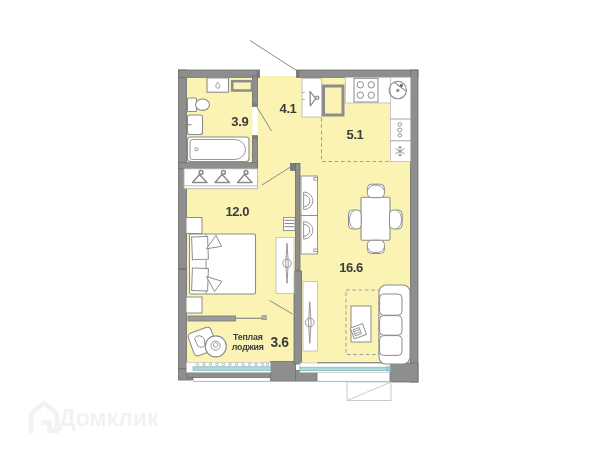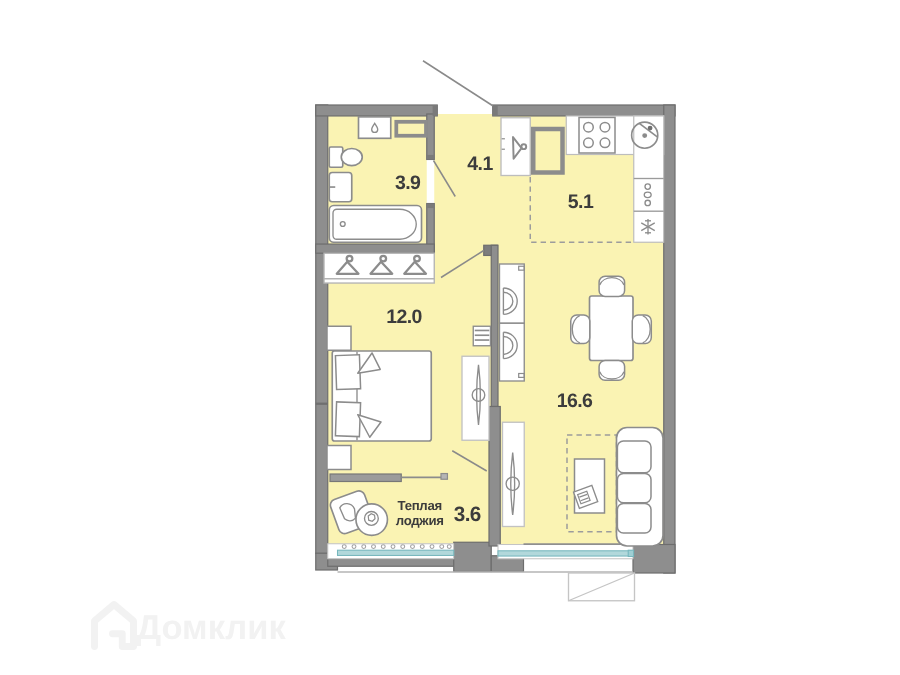--- a/index.html
+++ b/index.html
@@ -1,16 +1,16 @@
 <!DOCTYPE html>
 <html><head>
 <meta charset="utf-8">
 <style>
   html,body{margin:0;padding:0;background:#ffffff;}
-  .wrap{width:544px;height:450px;position:relative;font-family:"Liberation Sans",sans-serif;transform:translateZ(0);will-change:transform;margin-left:32px;}
+  .wrap{width:544px;height:450px;position:relative;font-family:"Liberation Sans",sans-serif;transform:translateZ(0);will-change:transform;}
   text{font-family:"Liberation Sans",sans-serif;fill-opacity:0.999;}
 </style>
 </head>
 <body>
 <div class="wrap">
 <svg width="600" height="450" viewBox="0 0 600 450" style="opacity:0.999">
 
   <rect x="0" y="0" width="600" height="450" fill="#ffffff"></rect>
 
   <g stroke="#f2f2f2" fill="none" stroke-width="4.6" stroke-linejoin="round" stroke-linecap="round">

